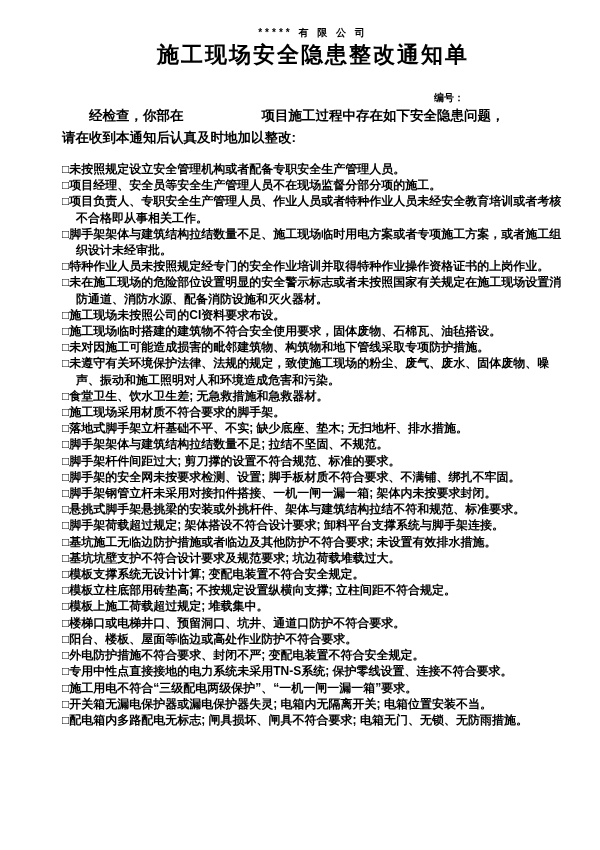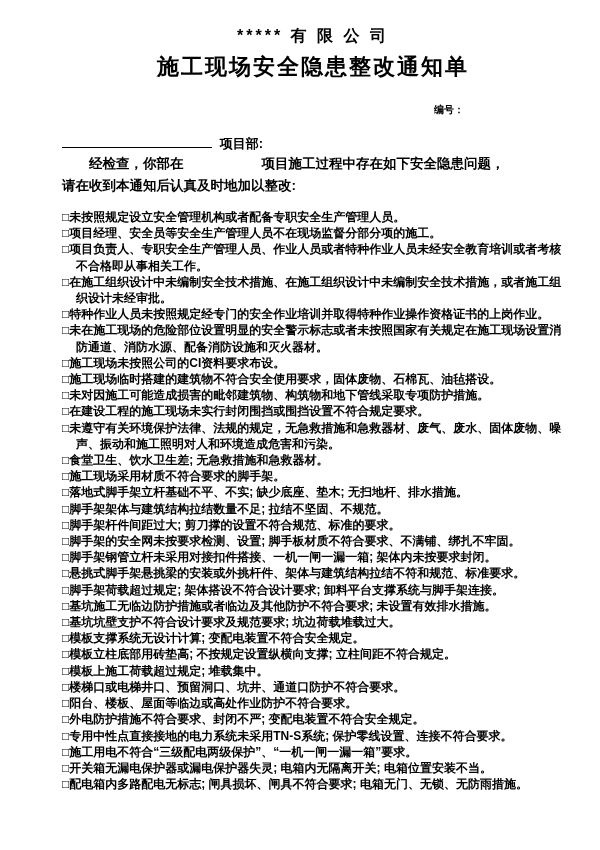--- a/index.html
+++ b/index.html
@@ -8,30 +8,29 @@
     width:600px; height:850px;
     background:#ffffff;
     color:#000000;
     font-family:"Liberation Sans", sans-serif;
     padding:26px 36px 8px 62px;
     overflow:hidden;
     position:relative;
   }
   .company {
     text-align:center;
-    font-size:16px;
+    font-size:10px;
     font-weight:bold;
     letter-spacing:3px;
   }
   .title {
     text-align:center;
     font-size:22px;
     font-weight:bold;
     letter-spacing:2px;
-    margin-top:5px;
   }
   .number-row {
     text-align:right;
     padding-right:100px;
     font-size:10px;
     font-weight:bold;
     margin-top:21px;
   }
   .recipient-row {
     margin-top:16px;
@@ -83,45 +82,41 @@
 <div class="page">
 
   <div class="company">*****  有 限 公 司</div>
 
   <div class="title">施工现场安全隐患整改通知单</div>
 
   <div class="number-row">
     <span>编号：</span>
   </div>
 
-  <div class="recipient-row">
-    <span class="blank-line"></span>
-    <span>项目部:</span>
-  </div>
 
   <p class="intro">
     <span>经检查，你部在</span><span class="intro-gap"></span><span>项目施工过程中存在如下安全隐患问题，</span>
     <span class="intro-line2">请在收到本通知后认真及时地加以整改:</span>
   </p>
 
   <ol class="items" id="items-list">
     <li class="item">
       <span class="checkbox">□</span><span class="item-text">未按照规定设立安全管理机构或者配备专职安全生产管理人员。</span>
     </li>
 
     <li class="item">
       <span class="checkbox">□</span><span class="item-text">项目经理、安全员等安全生产管理人员不在现场监督分部分项的施工。</span>
     </li>
 
     <li class="item">
       <span class="checkbox">□</span><span class="item-text">项目负责人、专职安全生产管理人员、作业人员或者特种作业人员未经安全教育培训或者考核不合格即从事相关工作。</span>
     </li>
 
     <li class="item">
-      <span class="checkbox">□</span><span class="item-text">在施工组织设计中未编制安全技术措施、在施工组织设计中未编制安全技术措施，或者施工组织设计未经审批。</span>
+      <span class="checkbox">□</span><span class="item-text">脚手架架体与建筑结构拉结数量不足、施工现场临时用电方案或者专项施工方案，或者施工组织设计未经审批。</span>
     </li>
 
 
     <li class="item">
       <span class="checkbox">□</span><span class="item-text">特种作业人员未按照规定经专门的安全作业培训并取得特种作业操作资格证书的上岗作业。</span>
     </li>
 
 
     <li class="item">
       <span class="checkbox">□</span><span class="item-text">未在施工现场的危险部位设置明显的安全警示标志或者未按照国家有关规定在施工现场设置消防通道、消防水源、配备消防设施和灭火器材。</span>
@@ -132,26 +127,23 @@
     </li>
 
     <li class="item">
       <span class="checkbox">□</span><span class="item-text">施工现场临时搭建的建筑物不符合安全使用要求，固体废物、石棉瓦、油毡搭设。</span>
     </li>
 
     <li class="item">
       <span class="checkbox">□</span><span class="item-text">未对因施工可能造成损害的毗邻建筑物、构筑物和地下管线采取专项防护措施。</span>
     </li>
 
-    <li class="item">
-      <span class="checkbox">□</span><span class="item-text">在建设工程的施工现场未实行封闭围挡或围挡设置不符合规定要求。</span>
-    </li>
-
-    <li class="item">
-      <span class="checkbox">□</span><span class="item-text">未遵守有关环境保护法律、法规的规定，无急救措施和急救器材、废气、废水、固体废物、噪声、振动和施工照明对人和环境造成危害和污染。</span>
+
+    <li class="item">
+      <span class="checkbox">□</span><span class="item-text">未遵守有关环境保护法律、法规的规定，致使施工现场的粉尘、废气、废水、固体废物、噪声、振动和施工照明对人和环境造成危害和污染。</span>
     </li>
 
     <li class="item">
       <span class="checkbox">□</span><span class="item-text">食堂卫生、饮水卫生差; 无急救措施和急救器材。</span>
     </li>
 
     <li class="item">
       <span class="checkbox">□</span><span class="item-text">施工现场采用材质不符合要求的脚手架。</span>
     </li>
 

